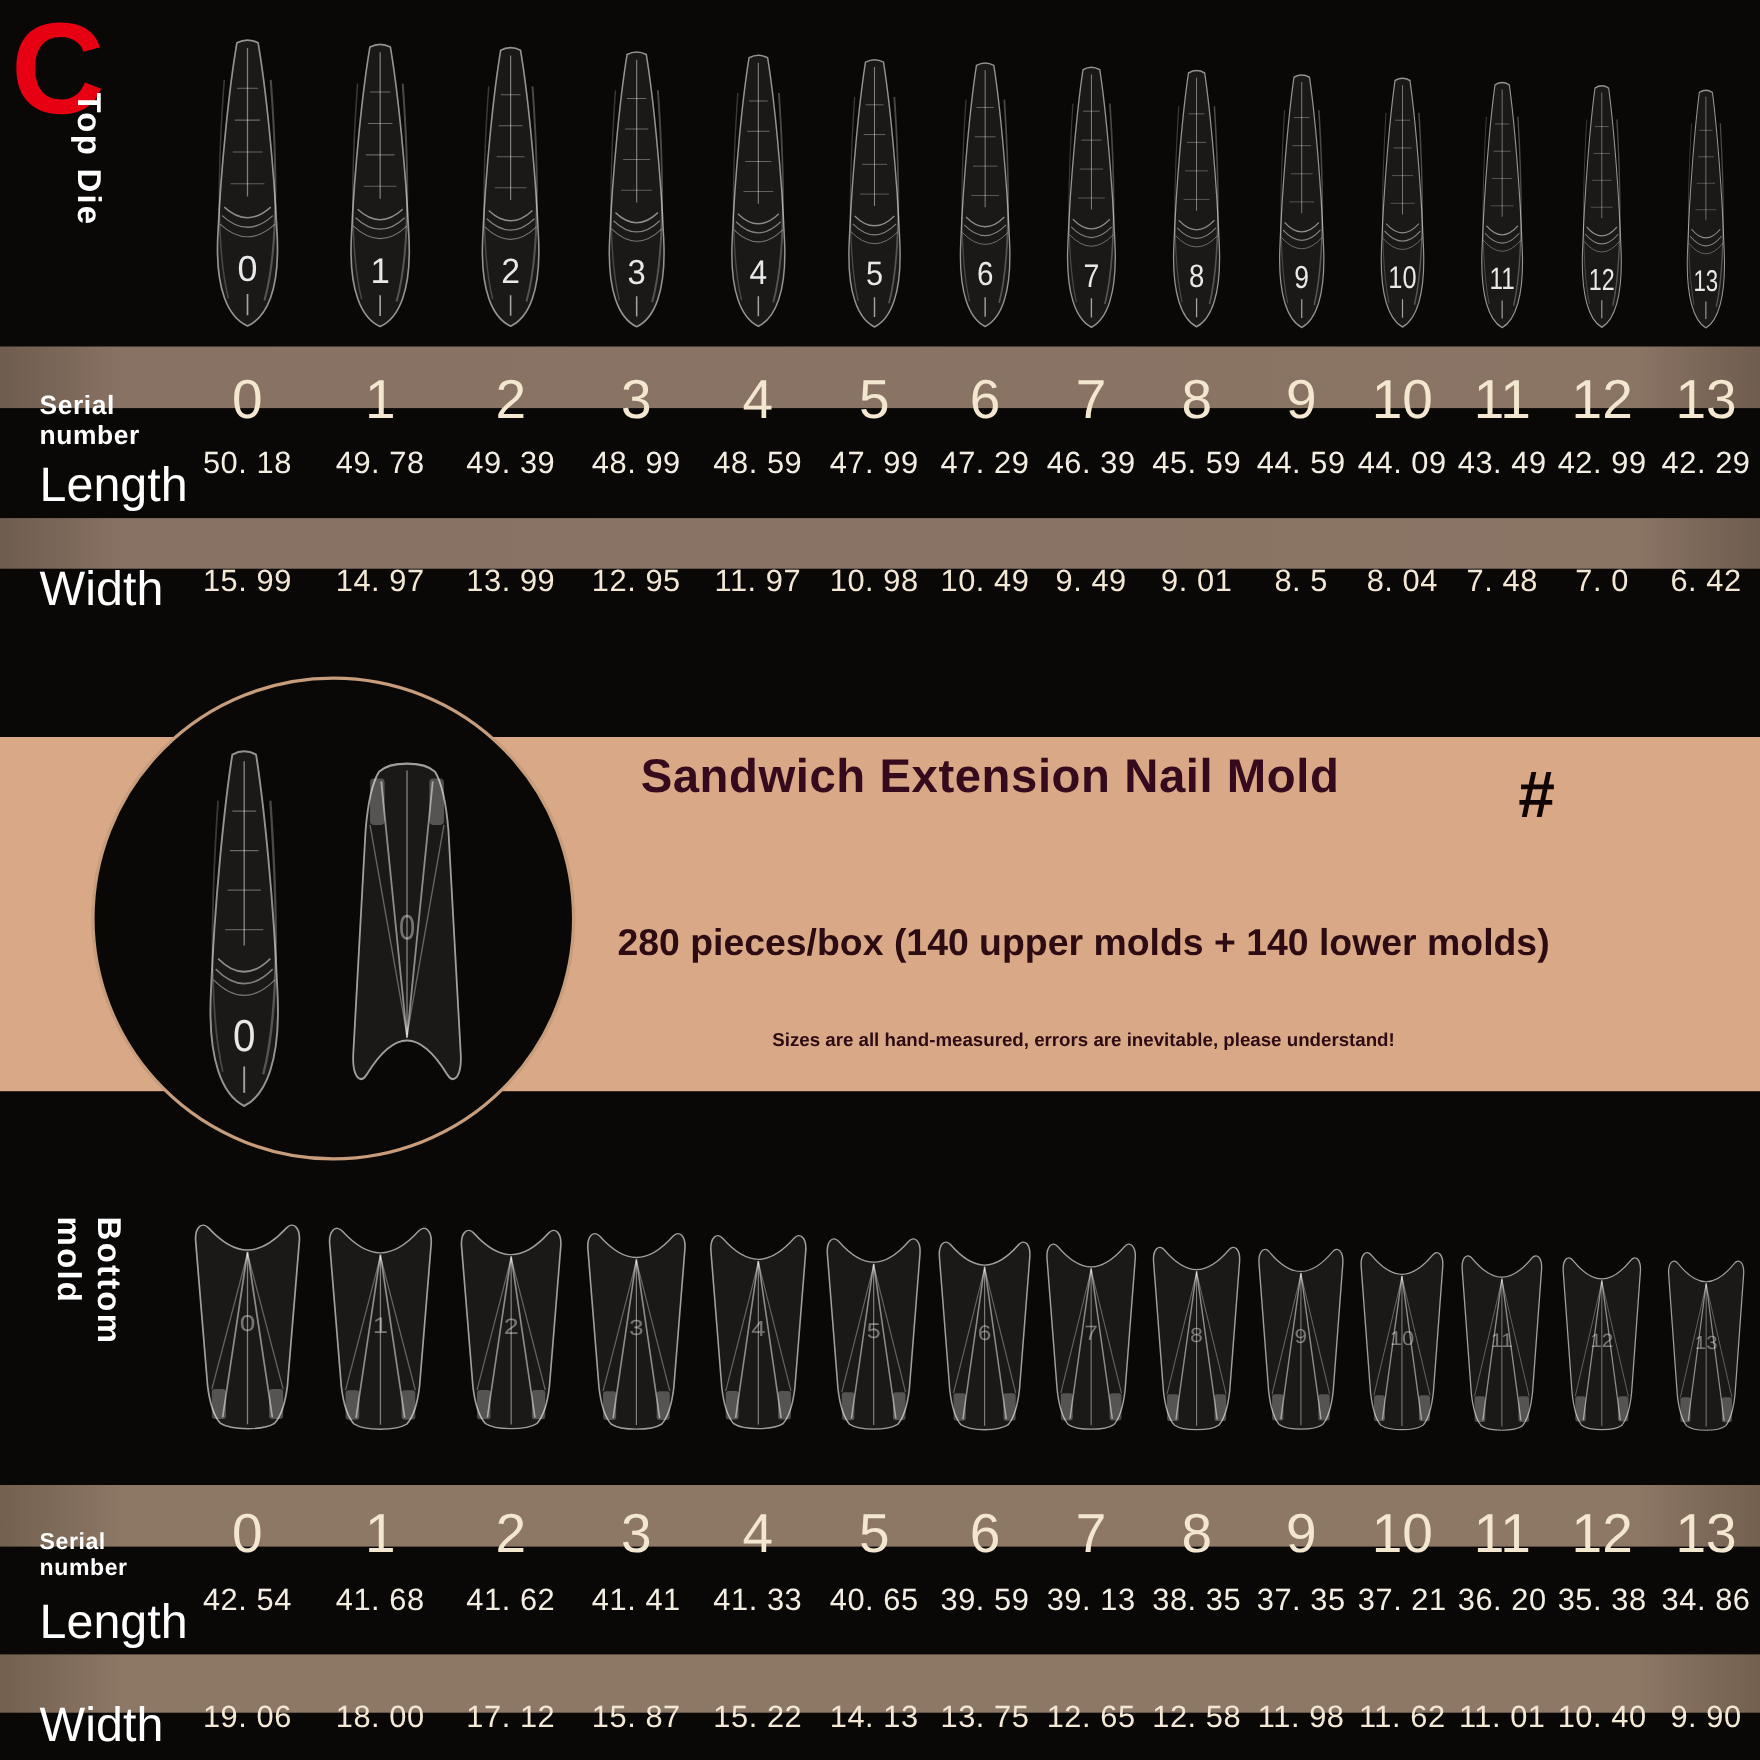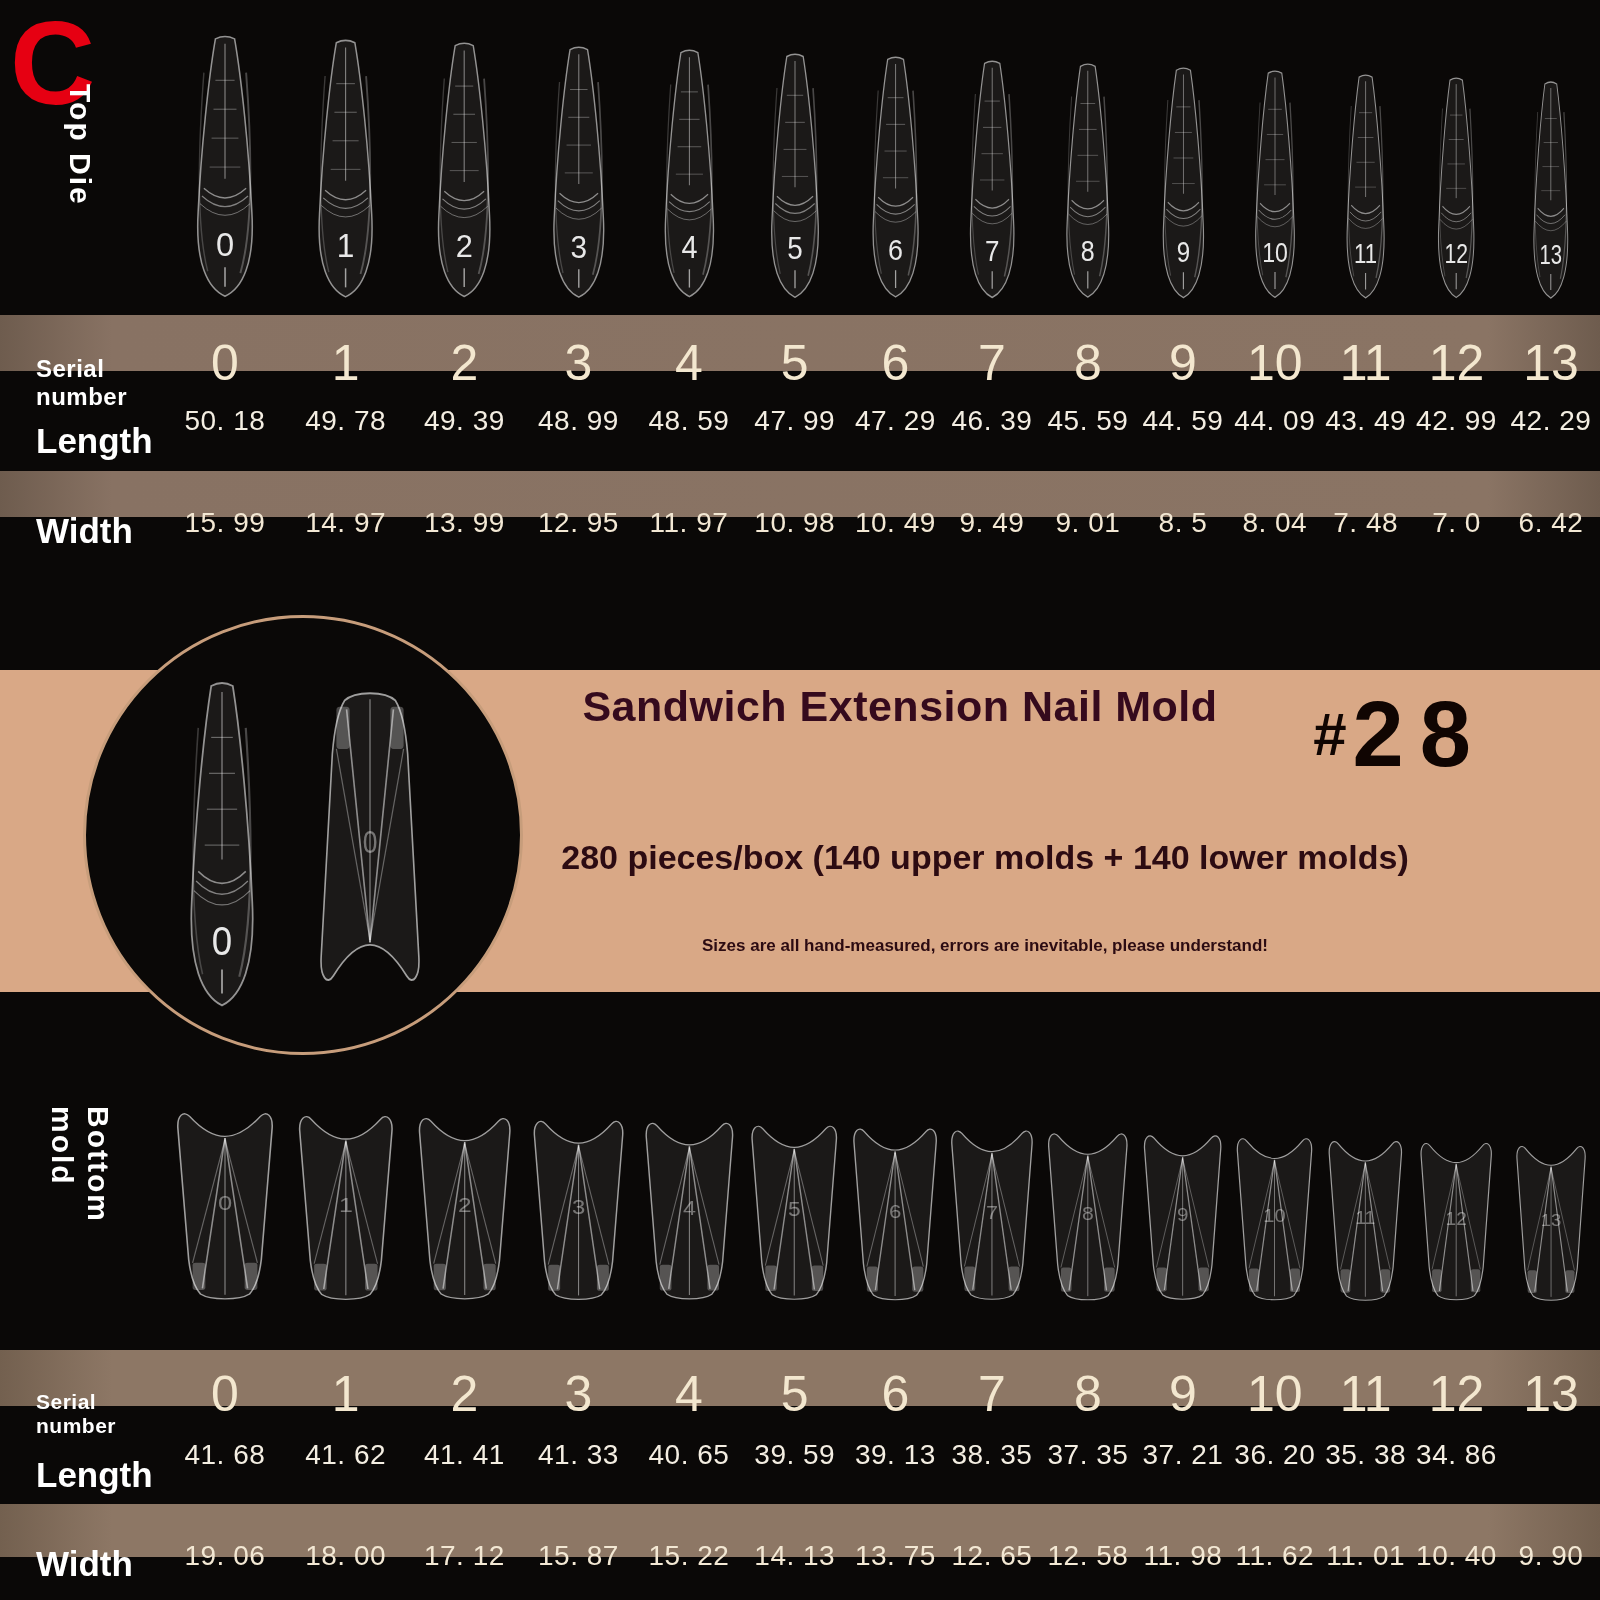--- a/index.html
+++ b/index.html
@@ -18,21 +18,21 @@
   .row-length-top{top:371px;height:100px;}
   .row-width-top{top:471px;height:46px;}
   .row-serial-bottom{top:1350px;height:56px;}
   .row-length-bottom{top:1406px;height:98px;}
   .row-width-bottom{top:1504px;height:53px;}
   .band-bottom{background:linear-gradient(90deg,#73604f,#8d7765 7%,#8d7765 93%,#73604f);}
 
   .serial-label{color:#ffffff;font-weight:bold;font-size:24px;letter-spacing:.5px;}
   .serial-label.small{font-size:21px;}
   .serial-num{color:#f3e7cf;font-size:50px;font-weight:400;}
-  .measure-label{color:#ffffff;font-weight:bold;font-size:35px;}
+  .measure-label{color:#ffffff;font-weight:normal;font-size:44px;}
   .measure-val{color:#f4eee2;font-size:28px;font-weight:400;letter-spacing:.5px;white-space:pre;text-align:center;}
   .band .measure-val{color:#f3e8d4;margin-top:24px;}
 
   
   .nail-row-top{top:18px;height:292px;}
   .nail-row-bottom{top:1098px;height:214px;}
   .nail-cell{display:flex;align-items:flex-end;justify-content:center;padding-bottom:6px;}
 
   
   .corner-c{position:absolute;left:10px;top:4px;font-size:118px;line-height:1;font-weight:bold;
@@ -401,21 +401,20 @@
   <path d="M55,42 L88,196" stroke="rgba(255,255,255,0.33)" stroke-width="1.2"></path>
   <path d="M55,42 L55,236" stroke="rgba(255,255,255,0.45)" stroke-width="1.2"></path>
   <rect x="22" y="196" width="13" height="34" rx="3" fill="rgba(255,255,255,0.26)"></rect>
   <rect x="75" y="196" width="13" height="34" rx="3" fill="rgba(255,255,255,0.26)"></rect>
   <text x="55" y="130" font-size="26" fill="rgba(255,255,255,0.4)" text-anchor="middle">0</text>
   </svg></div>
   </div>
   <div class="mid-title">Sandwich Extension Nail Mold</div>
   <div class="mid-number">
     <span class="hash">#</span>
-    <span class="digits">28</span>
   </div>
   <div class="mid-subtitle">280 pieces/box (140 upper molds + 140 lower molds)</div>
   <div class="mid-note">Sizes are all hand-measured, errors are inevitable, please understand!</div>
 
   <div class="vlabel vlabel-bottom">
     <span>Bottom</span>
     <span>mold</span>
   </div>
 
   <div class="cols nail-row-bottom">
@@ -621,20 +620,21 @@
       <span class="cell serial-num">10</span>
       <span class="cell serial-num">11</span>
       <span class="cell serial-num">12</span>
       <span class="cell serial-num">13</span>
   </div>
 
   <div class="cols row-length-bottom">
     <div class="label-cell">
       <span class="measure-label">Length</span>
     </div>
+    <span class="cell measure-val">42. 54</span>
       <span class="cell measure-val">41. 68</span>
       <span class="cell measure-val">41. 62</span>
       <span class="cell measure-val">41. 41</span>
       <span class="cell measure-val">41. 33</span>
       <span class="cell measure-val">40. 65</span>
       <span class="cell measure-val">39. 59</span>
       <span class="cell measure-val">39. 13</span>
       <span class="cell measure-val">38. 35</span>
       <span class="cell measure-val">37. 35</span>
       <span class="cell measure-val">37. 21</span>

